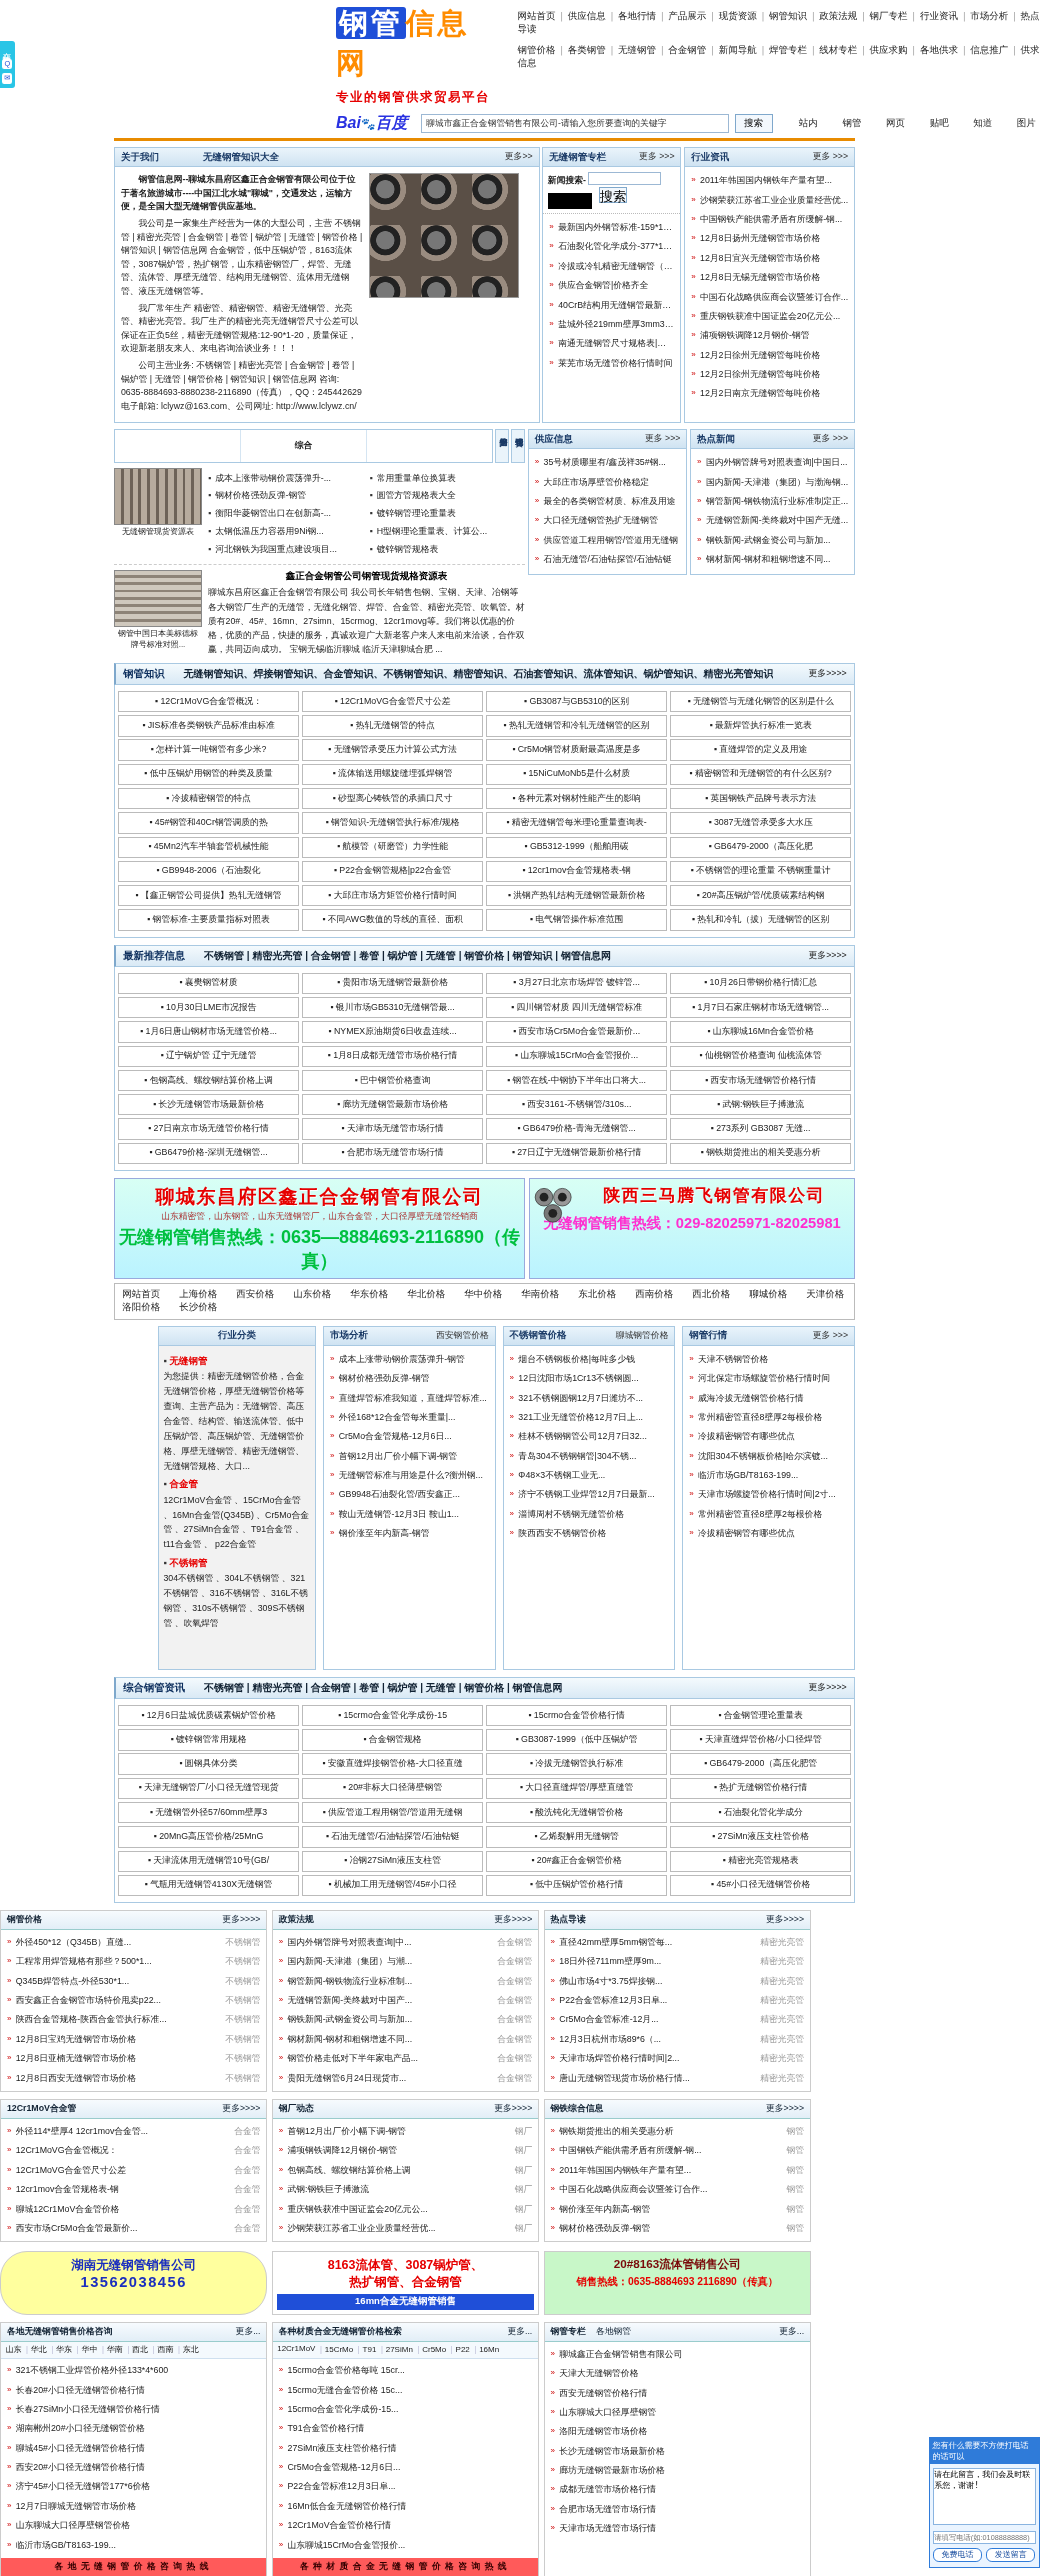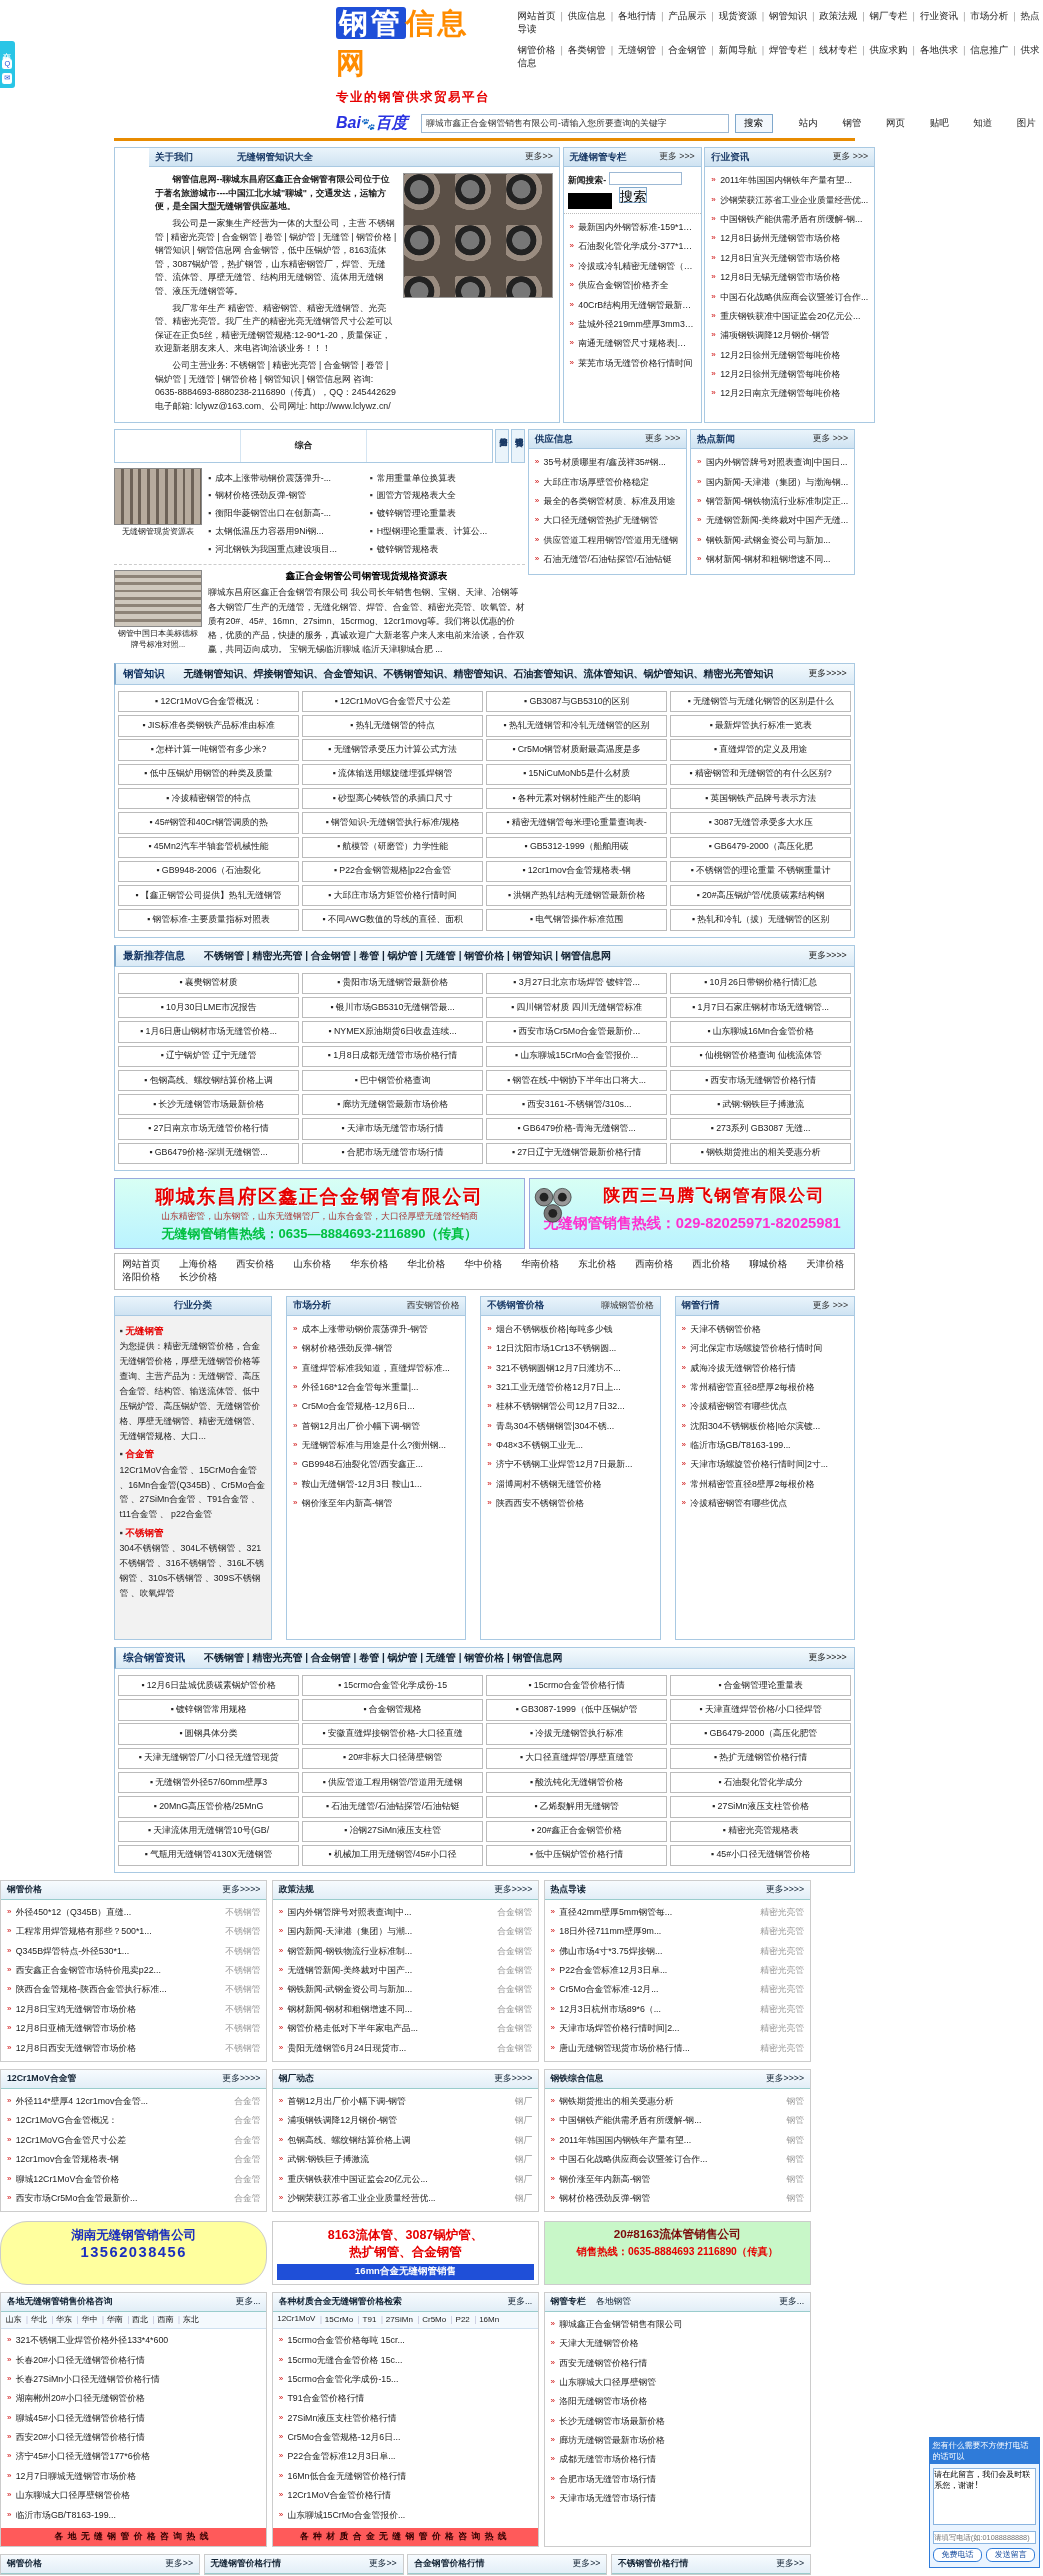--- a/index.html
+++ b/index.html
@@ -45,21 +45,21 @@
   .box { border:0.7px solid #a9c9e2; background:#fff; }
   .bh { background:linear-gradient(#eaf4fb,#cfe3f2); border-bottom:0.7px solid #a9c9e2; height:19px;
         display:flex; align-items:center; padding:0 5.9px; font-weight:bold; color:#1a3a66; font-size:9.5px; }
   .bh .more { margin-left:auto; font-weight:normal; color:#333; font-size:8.8px; cursor:pointer; }
   .blist { list-style:none; padding:4.4px 5.9px; }
   .blist li { padding:3.7px 0 3.7px 8.8px; position:relative; cursor:pointer; }
   .blist li::before { content:"»"; position:absolute; left:0; color:#c00; font-size:8px; }
 
   
   .band1 { display:flex; gap:2.9px; margin-top:5.9px; }
-  .aboutbox { width:471px;padding-left:34px; }
+  .aboutbox { width:471px; }
   .aboutbody { display:flex; padding:5.9px; gap:5.9px; }
   .abouttext { font-size:8.8px; line-height:1.55; width:242px; }
   .abouttext p { margin-bottom:2.9px; text-indent:2em; }
   .abouttext .bold { font-weight:bold; }
   .pipeimg { width:150px; height:125px; border:0.7px solid #999; background:
       radial-gradient(circle at 30% 30%, #777 8.8px, #222 9.5px 14.7px, #9a8c80 15.4px 20.5px, #5a4f46 21px) ,
       linear-gradient(135deg,#8a7f74,#4c443d); background-size:51px 51px, cover; }
   .seambox { width:139px; }
   .newsearch { padding:4.4px; border-bottom:0.7px dotted #bbb; }
   .newsearch .lbl { font-weight:bold; }
@@ -99,30 +99,30 @@
   .kgrid { display:grid; grid-template-columns:repeat(4,1fr); gap:2.9px; padding:5.9px 2.9px; border:0.7px solid #a9c9e2; border-top:none; }
   .kgrid .c { border:0.7px solid #bbb; padding:3.7px 2.9px; text-align:center; font-size:8.8px; cursor:pointer;
               white-space:nowrap; overflow:hidden; text-overflow:ellipsis; }
   .kgrid .c::before { content:"▪ "; }
 
   
   .bannrow { display:flex; gap:4.4px; margin-top:7.3px; }
   .bann { background:linear-gradient(#d8fff4,#baf3ff); border:0.7px solid #9ad; text-align:center; padding:4.4px 2.9px; position:relative; overflow:hidden; }
   .bann .co { color:#e60000; font-weight:bold; font-size:19px; letter-spacing:1.5px; text-shadow:0.7px 0.7px 0 #fff; }
   .bann .sub { color:#a33; font-size:8.8px; margin-top:1.5px; }
-  .bann .hot { color:#00c040; font-weight:bold; font-size:13px; margin-top:2.2px; }
+  .bann .hot { color:#00c040; font-weight:bold; font-size:18px; margin-top:2.2px; }
   .bann .hot2 { color:#ff2fd0; font-weight:bold; font-size:14.7px; margin-top:7.3px; }
   .bann .pipes { position:absolute; left:2.9px; top:4.4px; }
   .bann2 .co { font-size:17px; margin-left:44px; }
 
   
   .pnav { border:0.7px solid #bbb; margin-top:4.4px; padding:4.4px 7.3px; display:flex; flex-wrap:wrap; gap:0 19px; font-size:9.5px; }
 
   
-  .panels4 { display:flex; gap:14px; margin-top:5.9px; }
+  .panels4 { display:flex; gap:7px; margin-top:5.9px;margin-left:44px; }
   .cat { width:158px; }
   .cat .catbody { background:#f2f2f2; padding:4.4px; min-height:323px; }
   .cat h4 { color:#e60000; font-size:9.5px; margin:4.4px 0 1.5px; }
   .cat h4::before { content:"▪ "; color:#333; }
   .cat p { line-height:1.7; font-size:8.8px; }
   .mkp { flex:1; }
 
   
   .cols3 { display:flex; gap:4.4px; margin-top:7.3px; }
   .c3 { flex:1; border:0.7px solid #ccc; }

